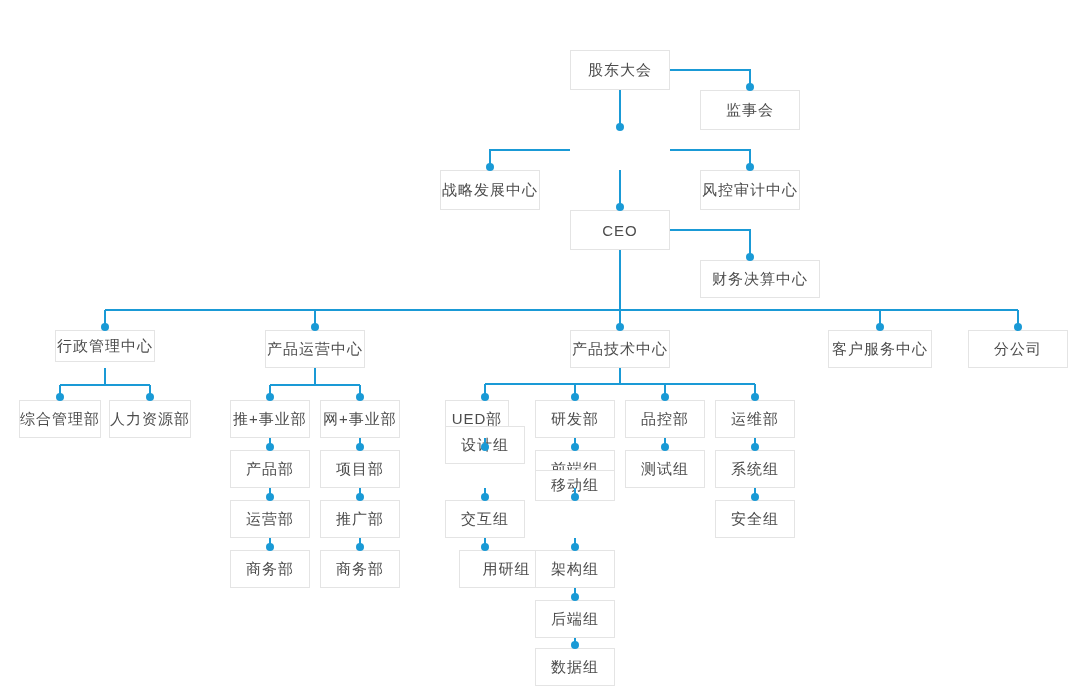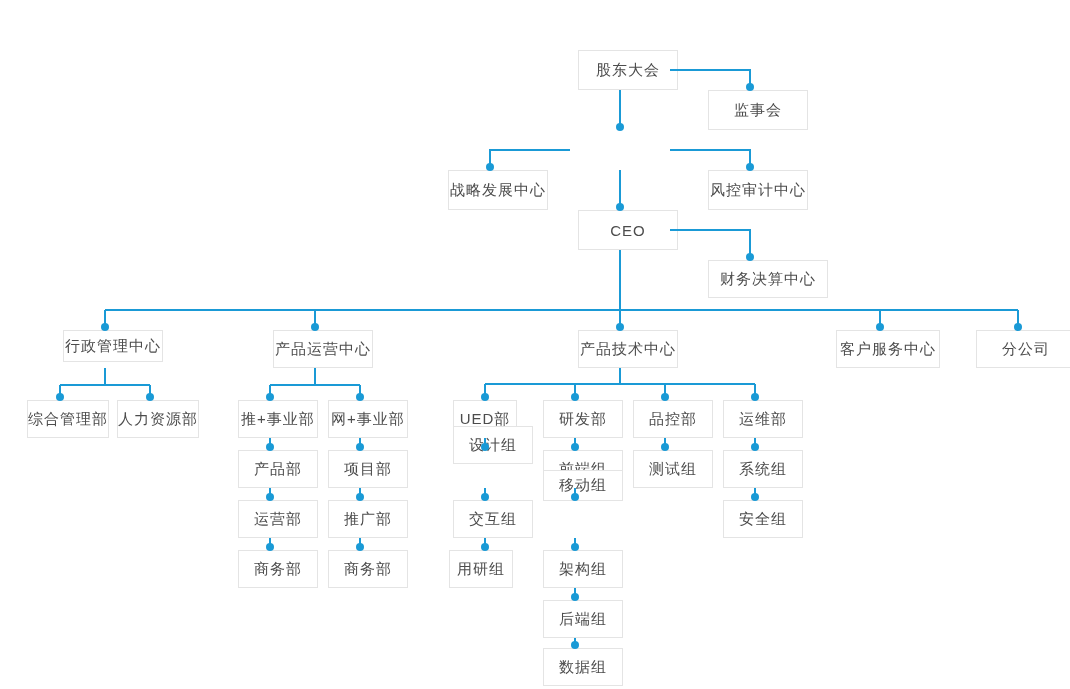--- a/index.html
+++ b/index.html
@@ -28,21 +28,20 @@
     box-sizing: border-box;
     background: #ffffff;
     border: 1px solid #e4e4e4;
     display: flex;
     align-items: center;
     justify-content: center;
     font-size: 15px;
     color: #4c4c4c;
     letter-spacing: 1px;
     white-space: nowrap;
-    margin-left: 8px;
   }
 </style>
 </head>
 <body>
 
 <div class="canvas">
 
   <svg class="wires" width="1070" height="689" viewBox="0 0 1070 689" xmlns="http://www.w3.org/2000/svg">
     <g stroke="#1a9ad6" stroke-width="2" fill="none">
 
@@ -166,19 +165,19 @@
   <div class="node" style="left:715px;top:450px;width:80px;height:38px">系统组</div>
 
   <div class="node" style="left:230px;top:500px;width:80px;height:38px">运营部</div>
   <div class="node" style="left:320px;top:500px;width:80px;height:38px">推广部</div>
   <div class="node" style="left:445px;top:500px;width:80px;height:38px">交互组</div>
   <div class="node" style="left:535px;top:470px;width:80px;height:31px">移动组</div>
   <div class="node" style="left:715px;top:500px;width:80px;height:38px">安全组</div>
 
   <div class="node" style="left:230px;top:550px;width:80px;height:38px">商务部</div>
   <div class="node" style="left:320px;top:550px;width:80px;height:38px">商务部</div>
-  <div class="node" style="left:441px;top:550px;width:64px;height:38px">用研组</div>
+  <div class="node" style="left:459px;top:550px;width:95px;height:38px">用研组</div>
   <div class="node" style="left:535px;top:550px;width:80px;height:38px">架构组</div>
 
   <div class="node" style="left:535px;top:600px;width:80px;height:38px">后端组</div>
   <div class="node" style="left:535px;top:648px;width:80px;height:38px">数据组</div>
 
 </div>
 
 </body></html>

